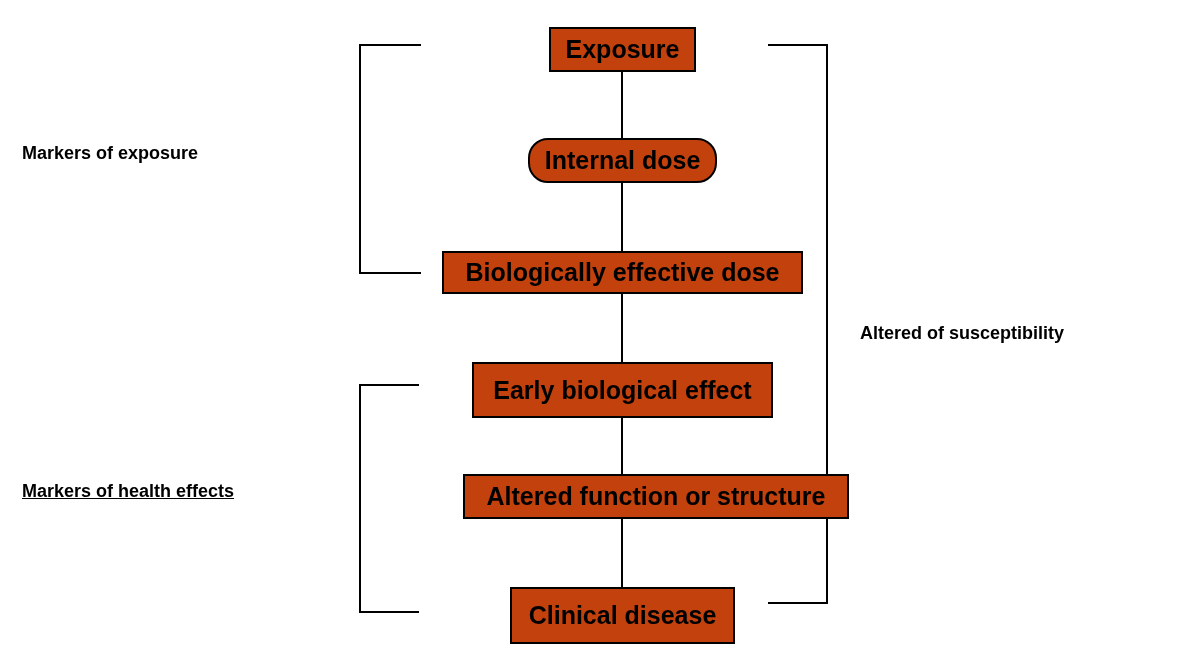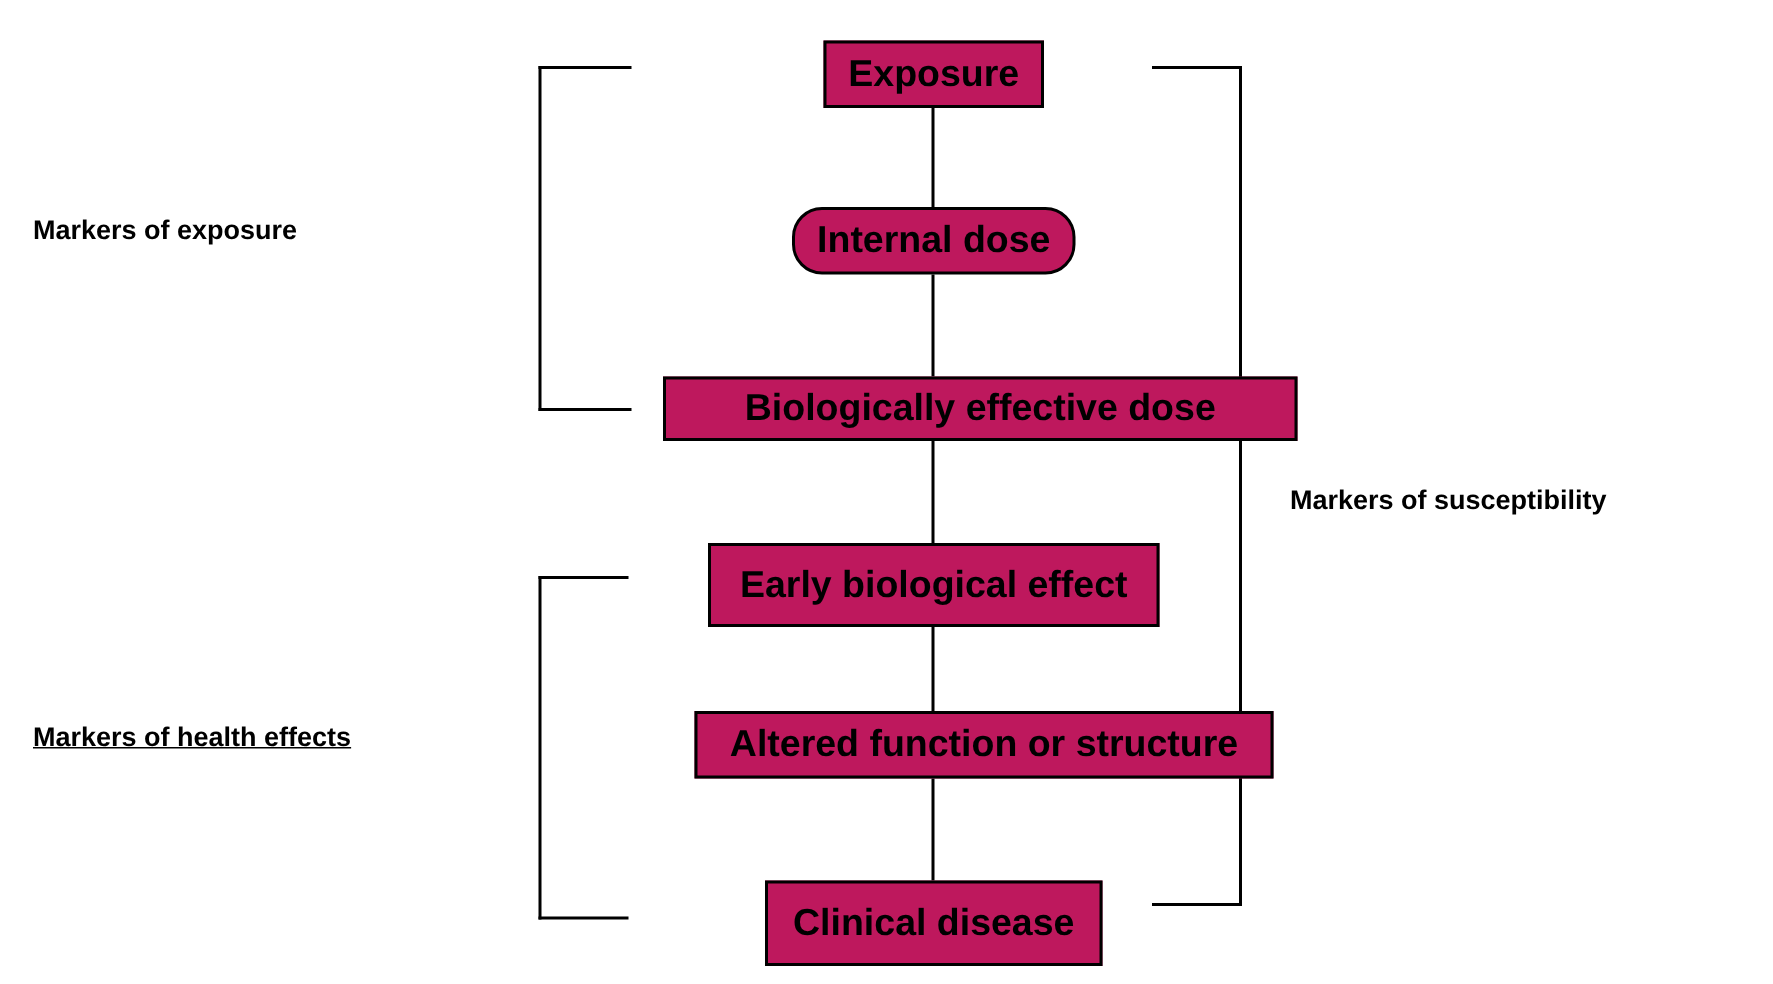--- a/index.html
+++ b/index.html
@@ -13,21 +13,21 @@
     height: 656px;
     background: #ffffff;
     font-family: "Liberation Sans", sans-serif;
     color: #000000;
     overflow: hidden;
   }
   .node {
     position: absolute;
     box-sizing: border-box;
     border: 2px solid #000000;
-    background: #be185d;
+    background: #c2410c;
     display: flex;
     align-items: center;
     justify-content: center;
     font-size: 25px;
     font-weight: bold;
     white-space: nowrap;
     line-height: 1;
   }
   .connector {
     position: absolute;
@@ -53,21 +53,21 @@
     position: absolute;
     font-size: 18px;
     font-weight: bold;
     white-space: nowrap;
     line-height: 1.1;
   }
 
   
   #node-0 { left: 549px; top: 27px;  width: 147px; height: 45px; }
   #node-1 { left: 528px; top: 138px; width: 189px; height: 45px; border-radius: 20px; }
-  #node-2 { left: 442px; top: 251px; width: 423px; height: 43px; }
+  #node-2 { left: 442px; top: 251px; width: 361px; height: 43px; }
   #node-3 { left: 472px; top: 362px; width: 301px; height: 56px; }
   #node-4 { left: 429px; top: 474px; width: 386px; height: 45px; margin-left: 34px; }
   #node-5 { left: 510px; top: 587px; width: 225px; height: 57px; }
 
   
   #conn-0 { left: 621px; top: 72px;  height: 66px; }
   #conn-1 { left: 621px; top: 183px; height: 68px; }
   #conn-2 { left: 621px; top: 294px; height: 68px; }
   #conn-3 { left: 621px; top: 406px; height: 68px; }
   #conn-4 { left: 621px; top: 519px; height: 68px; }
@@ -82,21 +82,21 @@
   #label-health-effects { left: 22px;  top: 482px; text-decoration: underline; }
   #label-susceptibility { left: 860px; top: 324px; }
 </style>
 </head>
 <body>
 
 <div class="canvas">
 
   <div class="side-label" id="label-exposure">Markers of exposure</div>
   <div class="side-label" id="label-health-effects">Markers of health effects</div>
-  <div class="side-label" id="label-susceptibility">Markers of susceptibility</div>
+  <div class="side-label" id="label-susceptibility">Altered of susceptibility</div>
 
   <div class="bracket bracket-left" id="bracket-exposure"></div>
   <div class="bracket bracket-left" id="bracket-health-effects"></div>
   <div class="bracket bracket-right" id="bracket-susceptibility"></div>
 
   <div class="connector" id="conn-0"></div>
   <div class="connector" id="conn-1"></div>
   <div class="connector" id="conn-2"></div>
   <div class="connector" id="conn-3"></div>
   <div class="connector" id="conn-4"></div>

